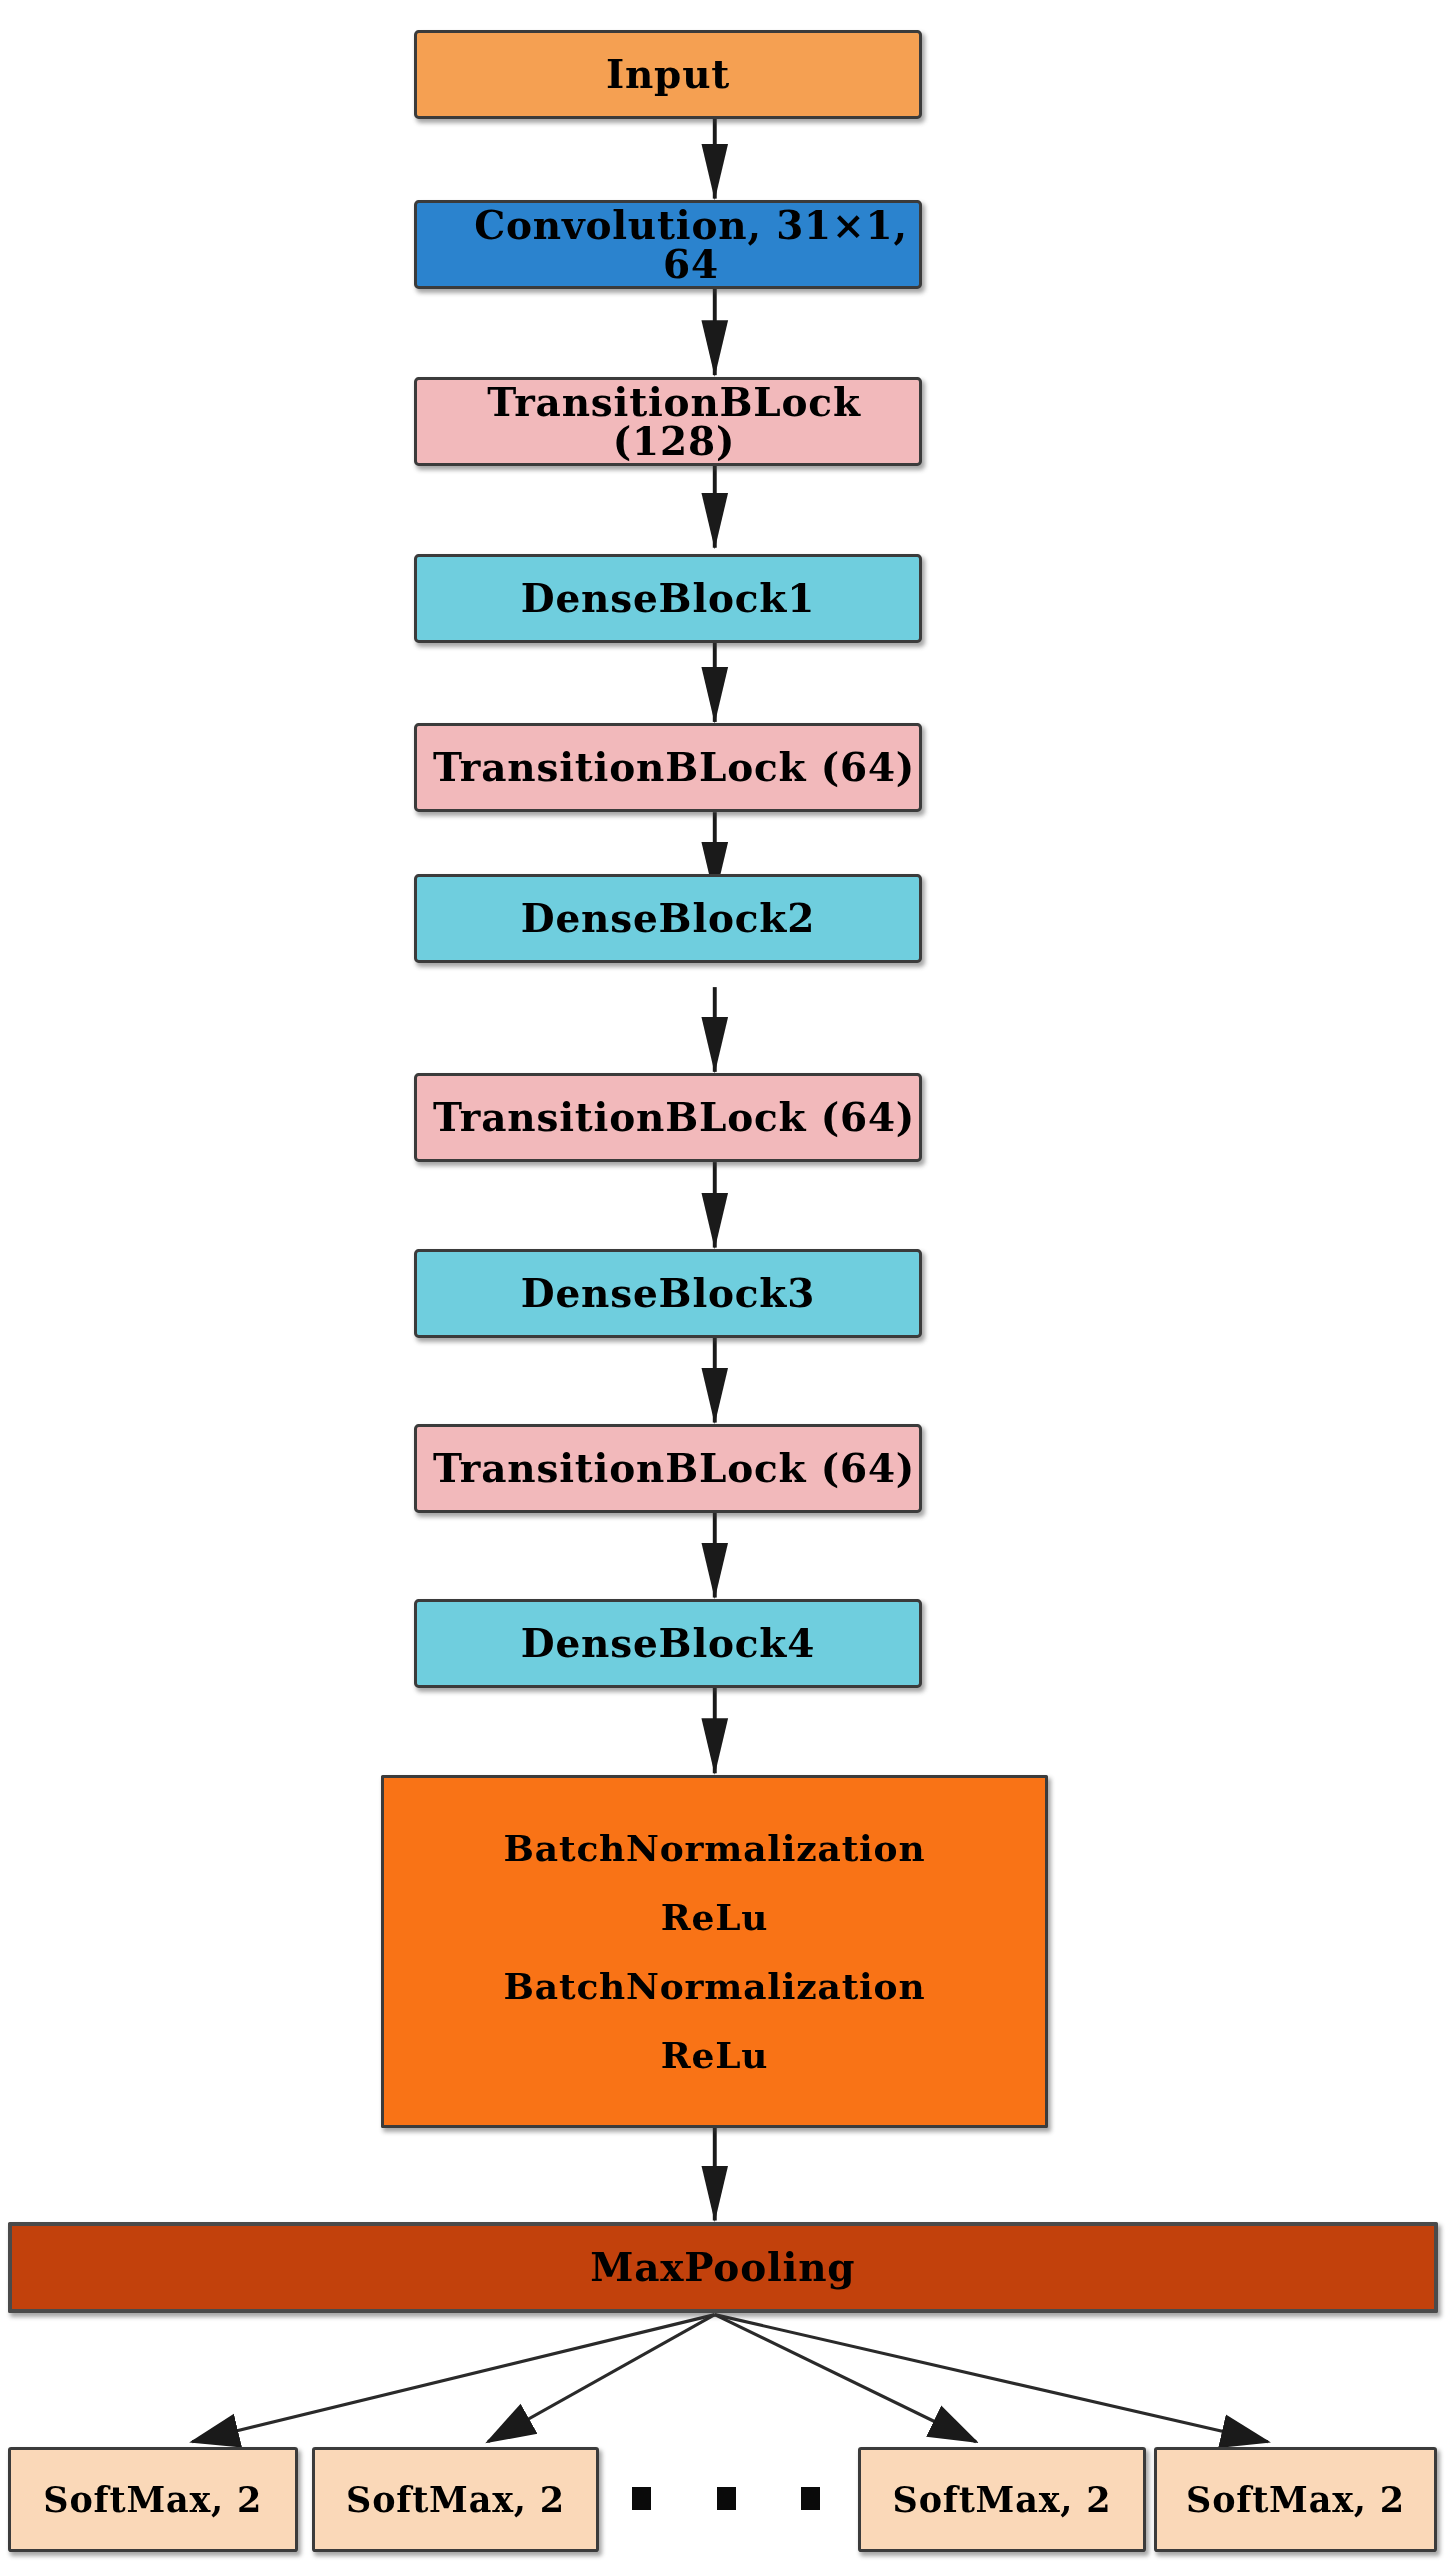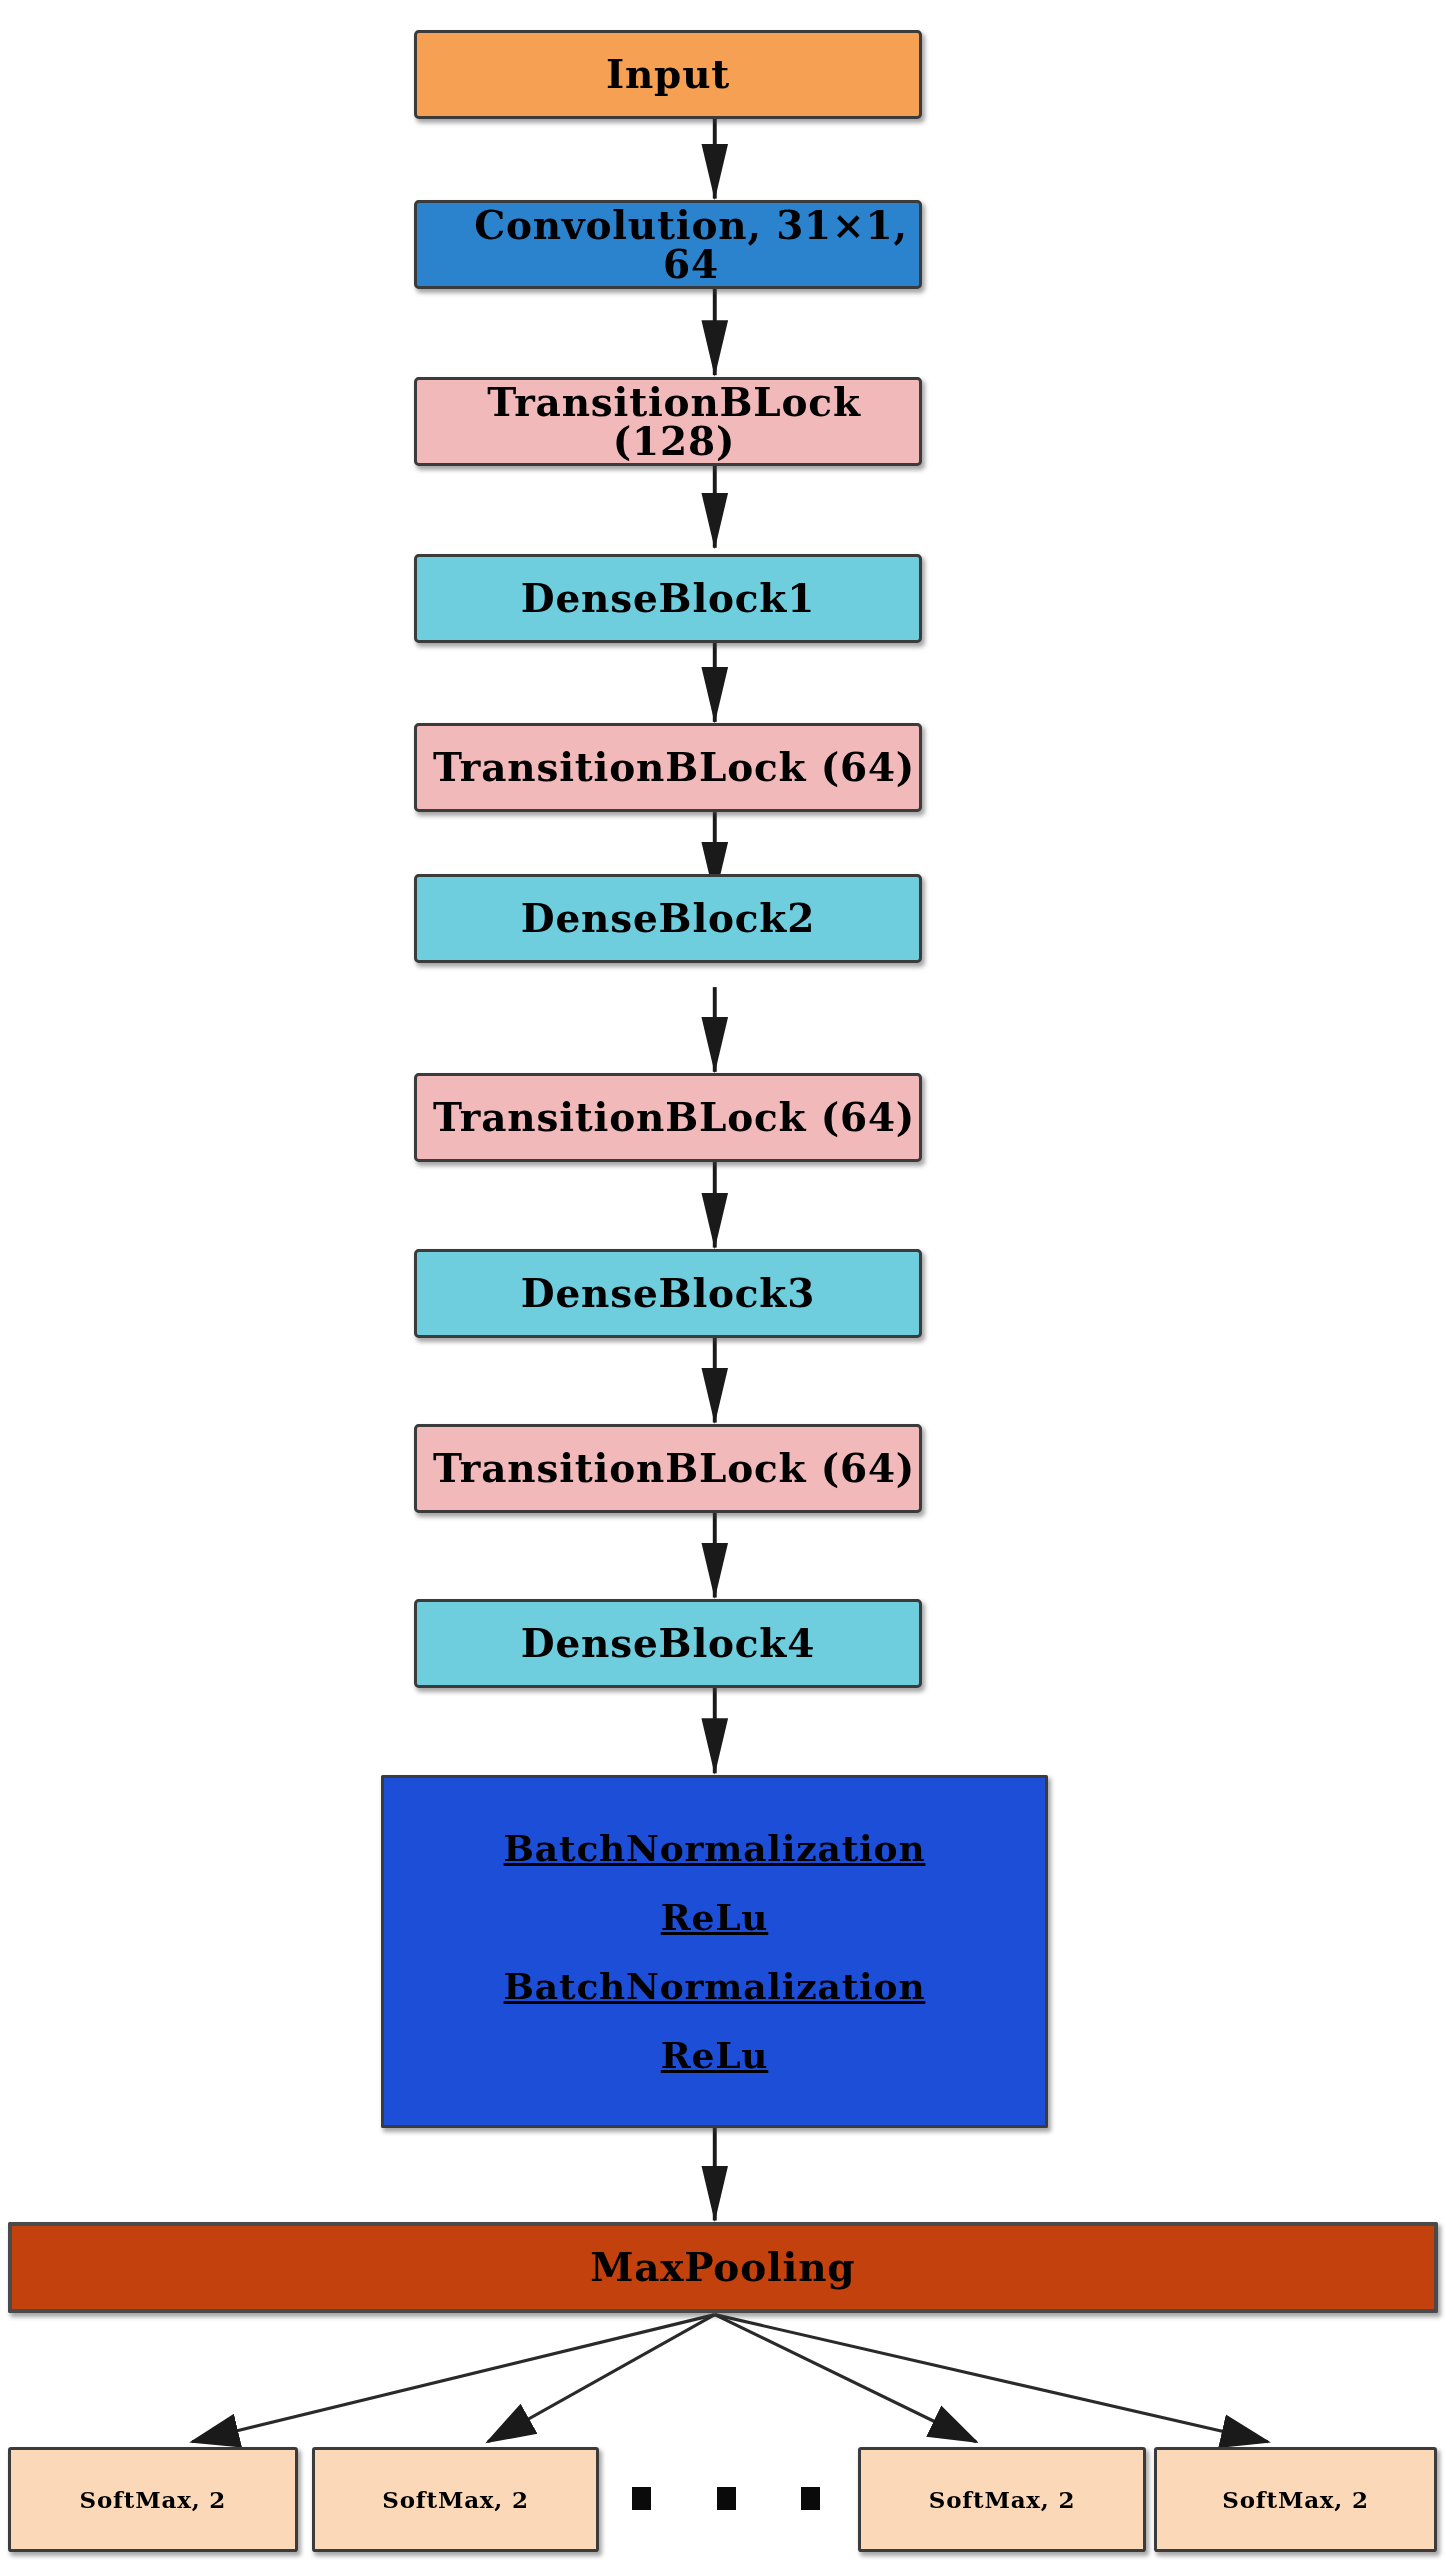--- a/index.html
+++ b/index.html
@@ -22,36 +22,36 @@
     box-shadow:2.4px 3.1px 4.7px rgba(60,60,60,0.45);
     font-size:39px;
     letter-spacing:0.8px;
     line-height:1;
   }
   .narrow{left:414px;width:508px;height:89px;}
   .fill-input{background:#F5A052;}
   .fill-conv{background:#2B83CE;padding-left:46px;}
   .fill-trans{background:#F2B9BB;padding-left:12px;}
   .fill-dense{background:#6FCEDE;}
-  .fill-head{background:#1d4ed8;text-decoration:underline;}
+  .fill-head{background:#f97316;}
   .fill-maxpool{background:#c2410c;}
   .fill-softmax{background:#FAD8B8;}
   .head-box{
     left:381px;top:1775px;width:667px;height:353px;
     flex-direction:column;justify-content:center;
     font-size:36px;border-radius:1.6px;
   }
   .head-box .head-line{display:block;line-height:69px;white-space:nowrap;}
   .maxpool-box{
     left:7.8px;top:2222px;width:1430px;height:91px;
     border:4.7px solid #4a4a4a;border-radius:1.6px;
   }
   .softmax-box{
     top:2447px;height:105px;
-    font-size:23px;border-radius:3.1px;
+    font-size:35px;border-radius:3.1px;
   }
   .ellipsis{
     position:absolute;left:632px;top:2479px;width:188px;height:39px;
     display:flex;align-items:center;justify-content:space-between;
   }
   .dot{width:19px;height:23.5px;background:#0a0a0a;display:block;}
 </style>
 </head>
 <body>
 

